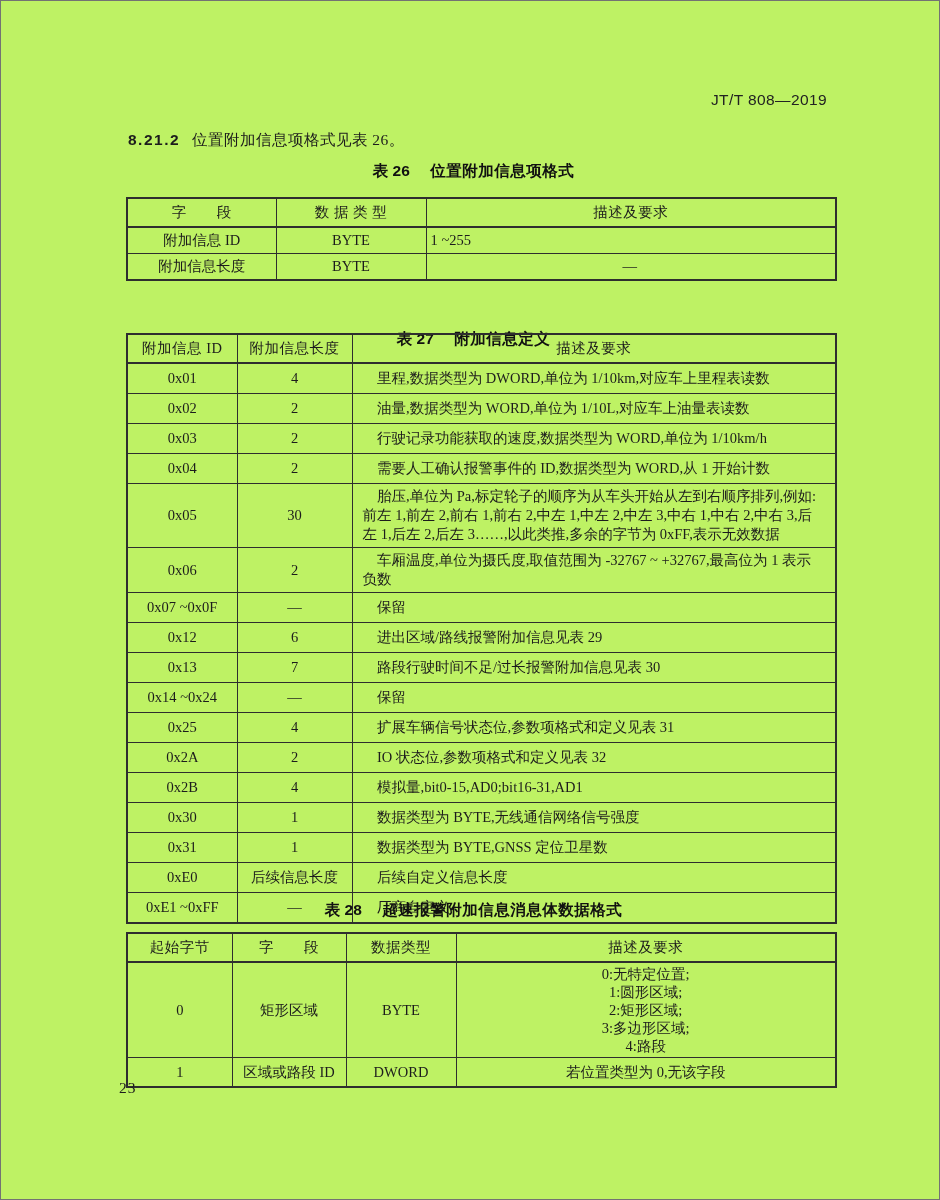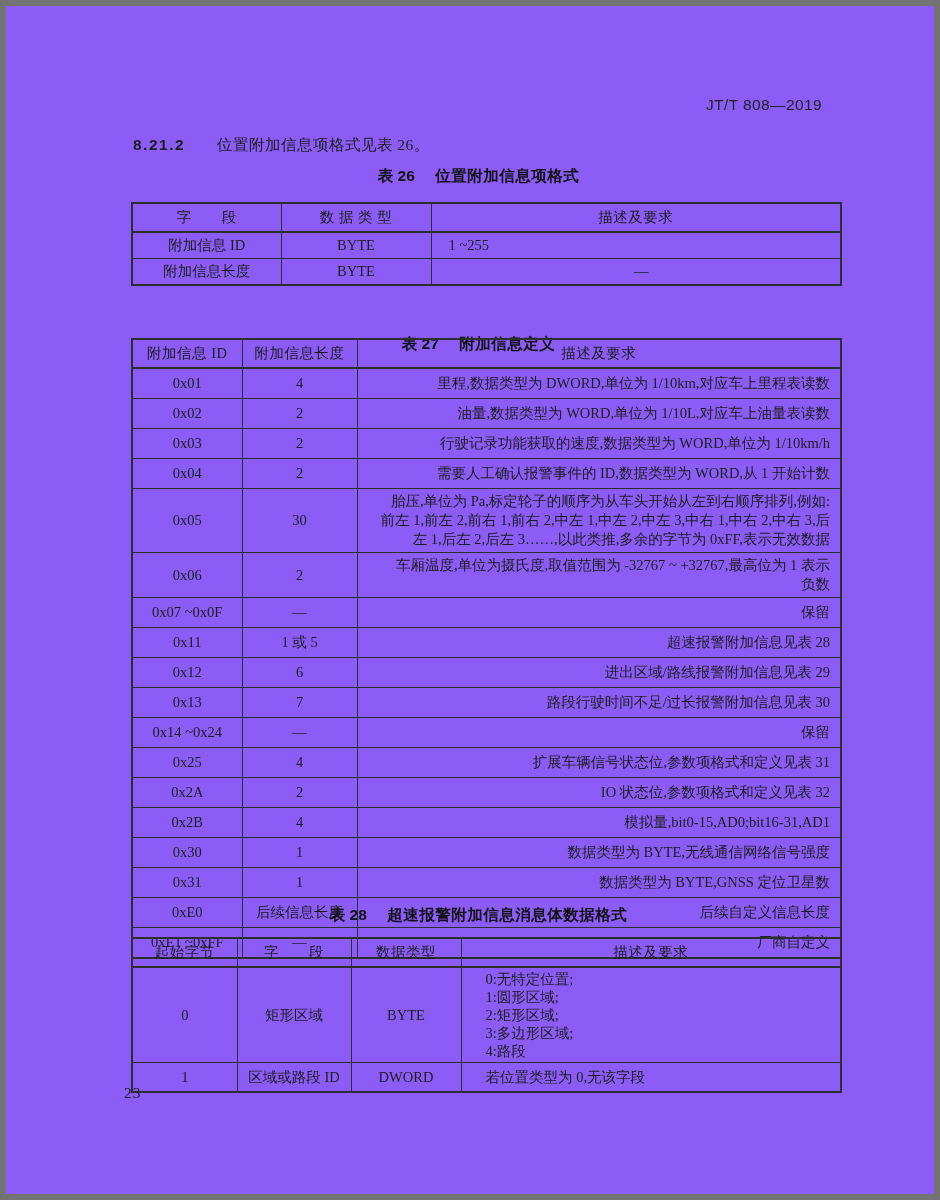--- a/index.html
+++ b/index.html
@@ -4,35 +4,35 @@
 <style>
   html, body { margin:0; padding:0; }
   body {
     width:940px; height:1200px; position:relative;
     background:#ffffff; overflow:hidden;
     font-family:"Liberation Serif","DejaVu Serif",serif;
     color:#1c1c1c;
   }
   .page {
     position:absolute; inset:0;
-    background:#8b5cf6;
-    border:6px solid #737373;
+    background:#bef264;
+    border:1px solid #737373;
     box-sizing:border-box;
   }
   .doc-number {
     position:absolute; top:90px; right:112px;
     font-family:"Liberation Sans","DejaVu Sans",sans-serif;
     font-size:15.5px; letter-spacing:0.4px; color:#222;
   }
   .section { position:absolute; top:129px; left:127px; font-size:15.5px; }
   .sec-num {
     font-family:"Liberation Sans","DejaVu Sans",sans-serif;
     font-weight:bold; letter-spacing:1.5px;
   }
-  .sec-text { margin-left:28px; letter-spacing:0.5px; }
+  .sec-text { margin-left:8px; letter-spacing:0.5px; }
   .caption {
     position:absolute; left:118px; width:709px; text-align:center;
     font-family:"Liberation Sans","DejaVu Sans",sans-serif;
     font-weight:bold; font-size:15.5px; color:#111;
   }
   #cap26 { top:160px; }
   #cap27 { top:307px;margin-top:21px; }
   #cap28 { top:899px; }
   .caption .cap-title { margin-left:16px; letter-spacing:0.5px; }
 
@@ -46,28 +46,28 @@
   #t27 { top:332px; }
   #t28 { top:931px; }
   th, td {
     border:1px solid #2e2e2e;
     text-align:center; vertical-align:middle;
     padding:2px 6px; font-weight:normal; line-height:19px;
     overflow:hidden;
   }
   thead th { height:23px; border-bottom-width:2px; letter-spacing:0.5px; }
   #t26 td { height:21px; }
-  #t26 td:nth-child(3) { text-align:left; padding-left:17px; }
+  #t26 td:nth-child(3) { text-align:left; padding-left:4px; }
   #t27 td { height:23px; }
   #t27 td:nth-child(3) {
-    text-align:right; padding:3px 10px; text-indent:1em; line-height:19px;
+    text-align:left; padding:3px 10px; text-indent:1em; line-height:19px;
   }
   #t28 td { height:24px; }
   #t28 td:nth-child(4) {
-    text-align:left; padding:2px 24px; white-space:pre-line; line-height:18px;
+    text-align:center; padding:2px 24px; white-space:pre-line; line-height:18px;
   }
   td.dash { text-align:center !important; text-indent:0 !important; }
 
   .page-number {
     position:absolute; top:1078px; left:118px; width:690px;
     text-align:left; font-size:15.5px; letter-spacing:1px;
   }
 </style>
 </head>
 <body>
@@ -159,25 +159,20 @@
         </tr>
         <tr>
           <td>0x06</td>
           <td>2</td>
           <td>车厢温度,单位为摄氏度,取值范围为 -32767 ~ +32767,最高位为 1 表示负数</td>
         </tr>
         <tr>
           <td>0x07 ~0x0F</td>
           <td class="dash">—</td>
           <td>保留</td>
-        </tr>
-        <tr>
-          <td>0x11</td>
-          <td>1 或 5</td>
-          <td>超速报警附加信息见表 28</td>
         </tr>
         <tr>
           <td>0x12</td>
           <td>6</td>
           <td>进出区域/路线报警附加信息见表 29</td>
         </tr>
         <tr>
           <td>0x13</td>
           <td>7</td>
           <td>路段行驶时间不足/过长报警附加信息见表 30</td>

